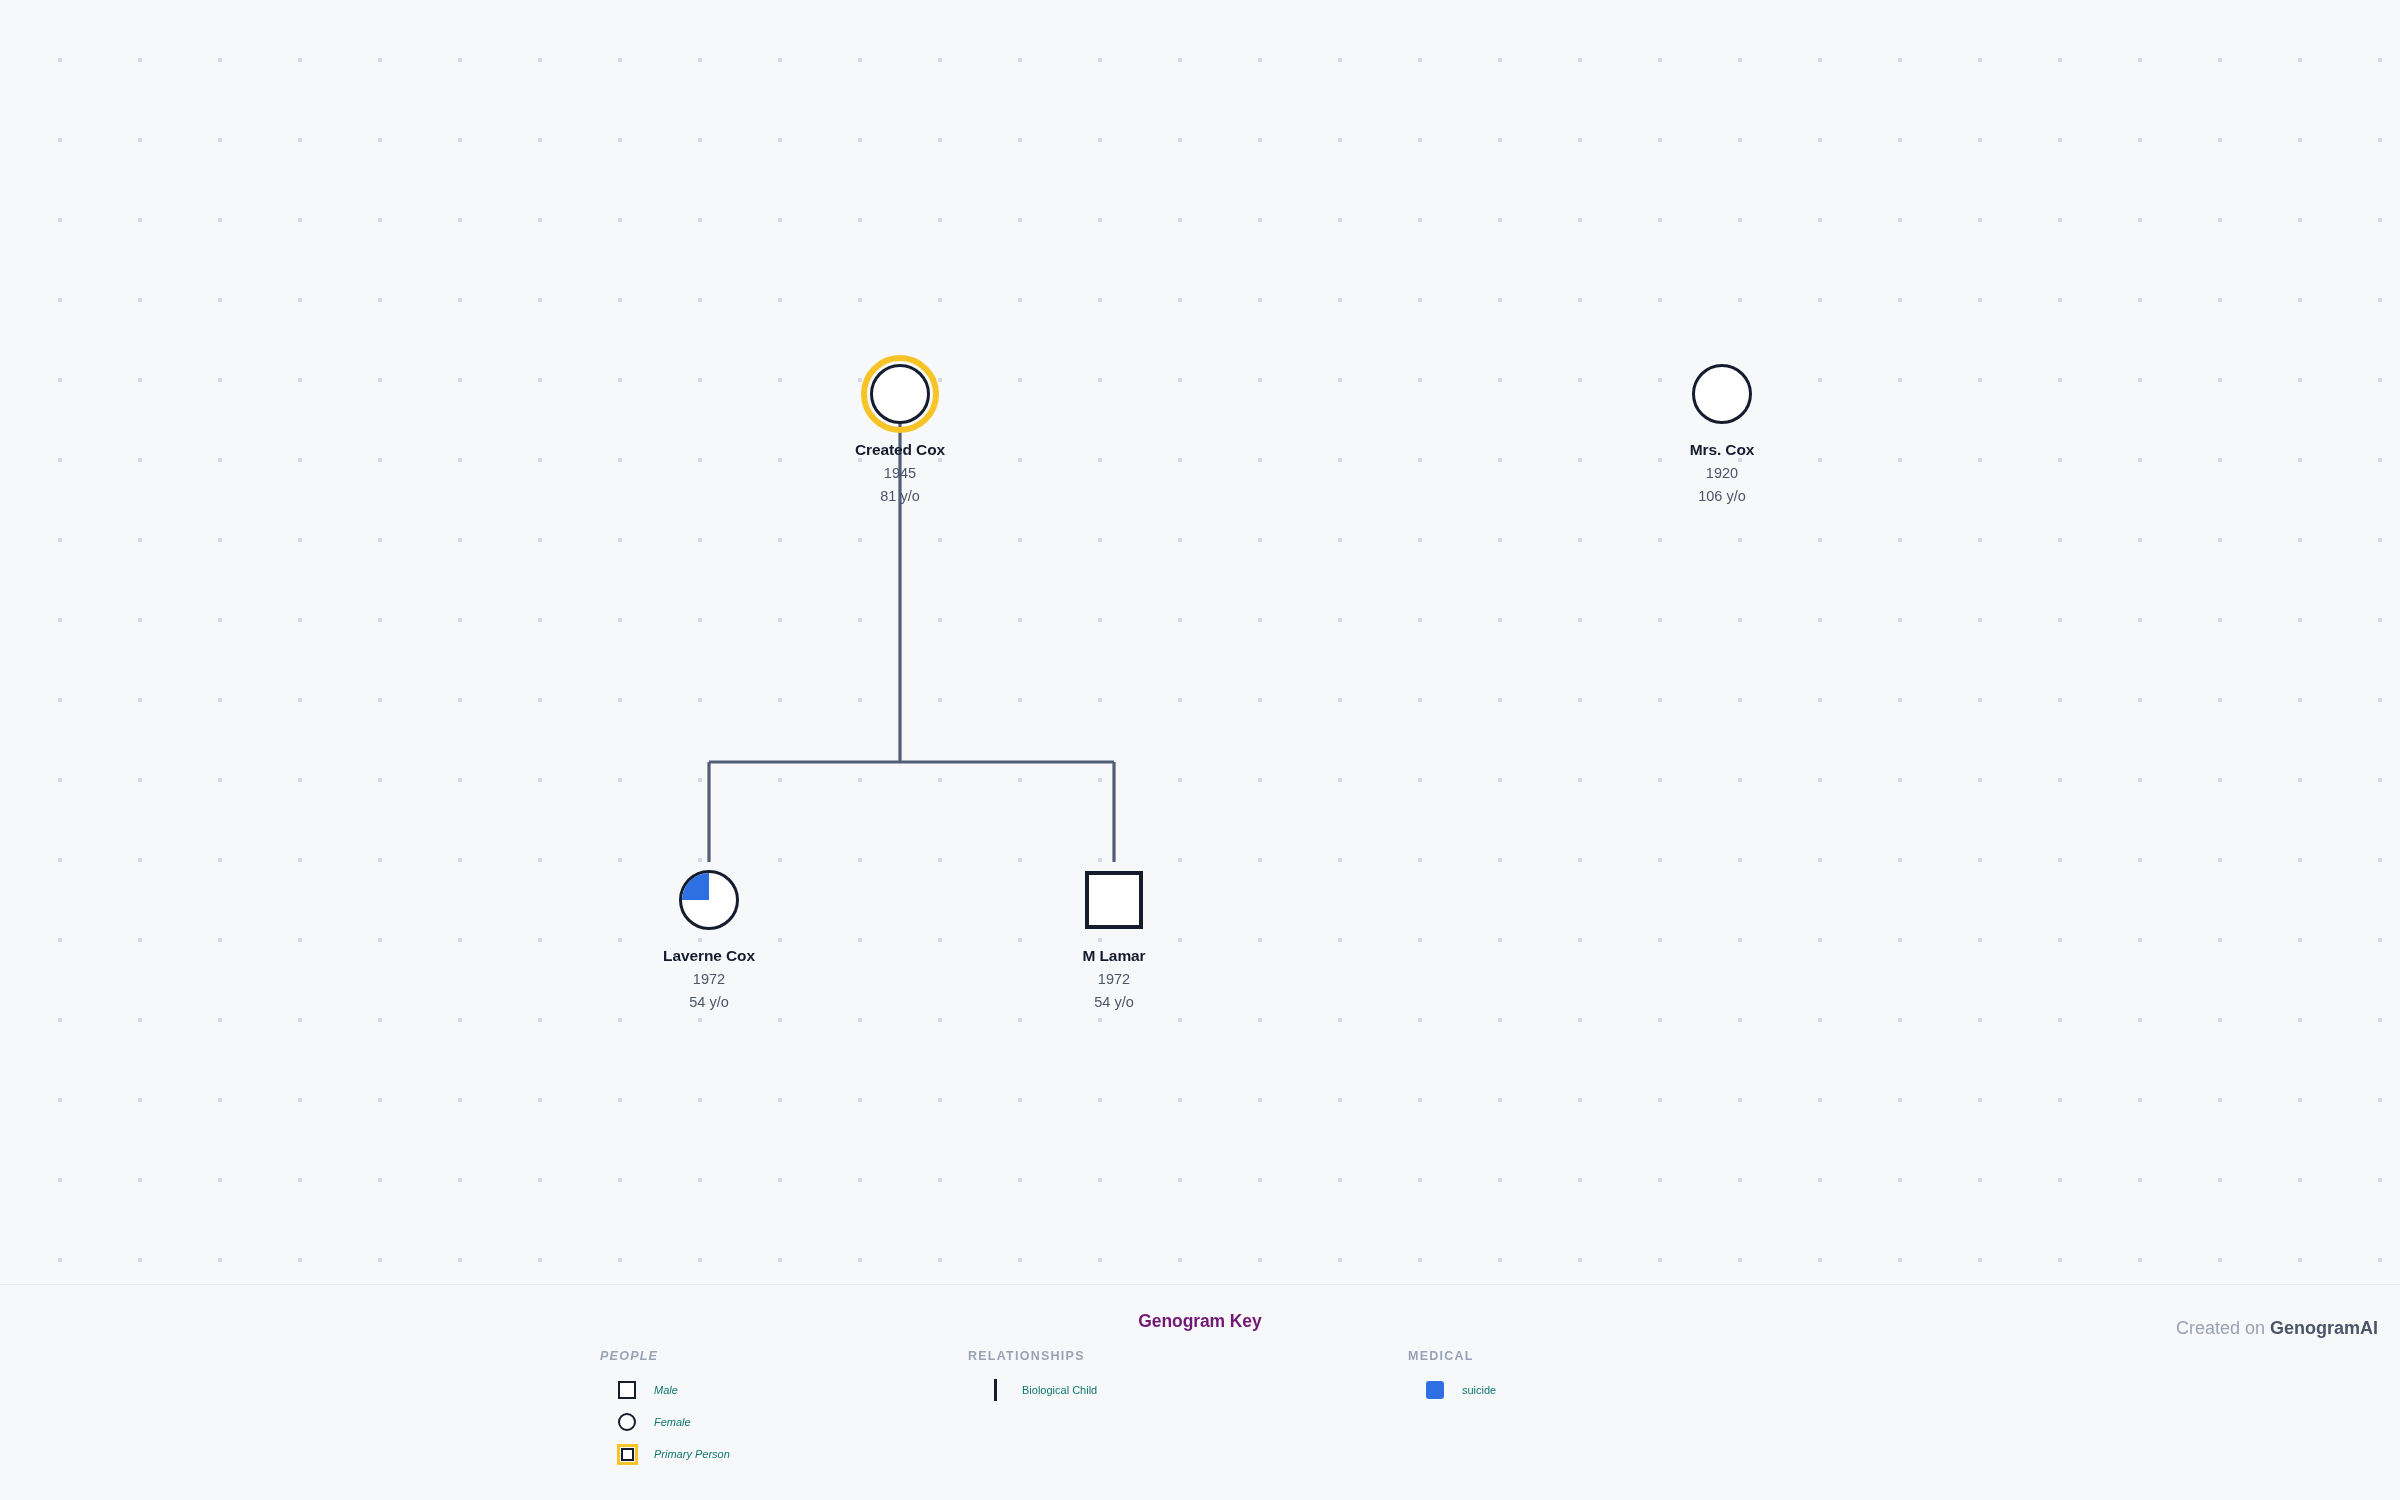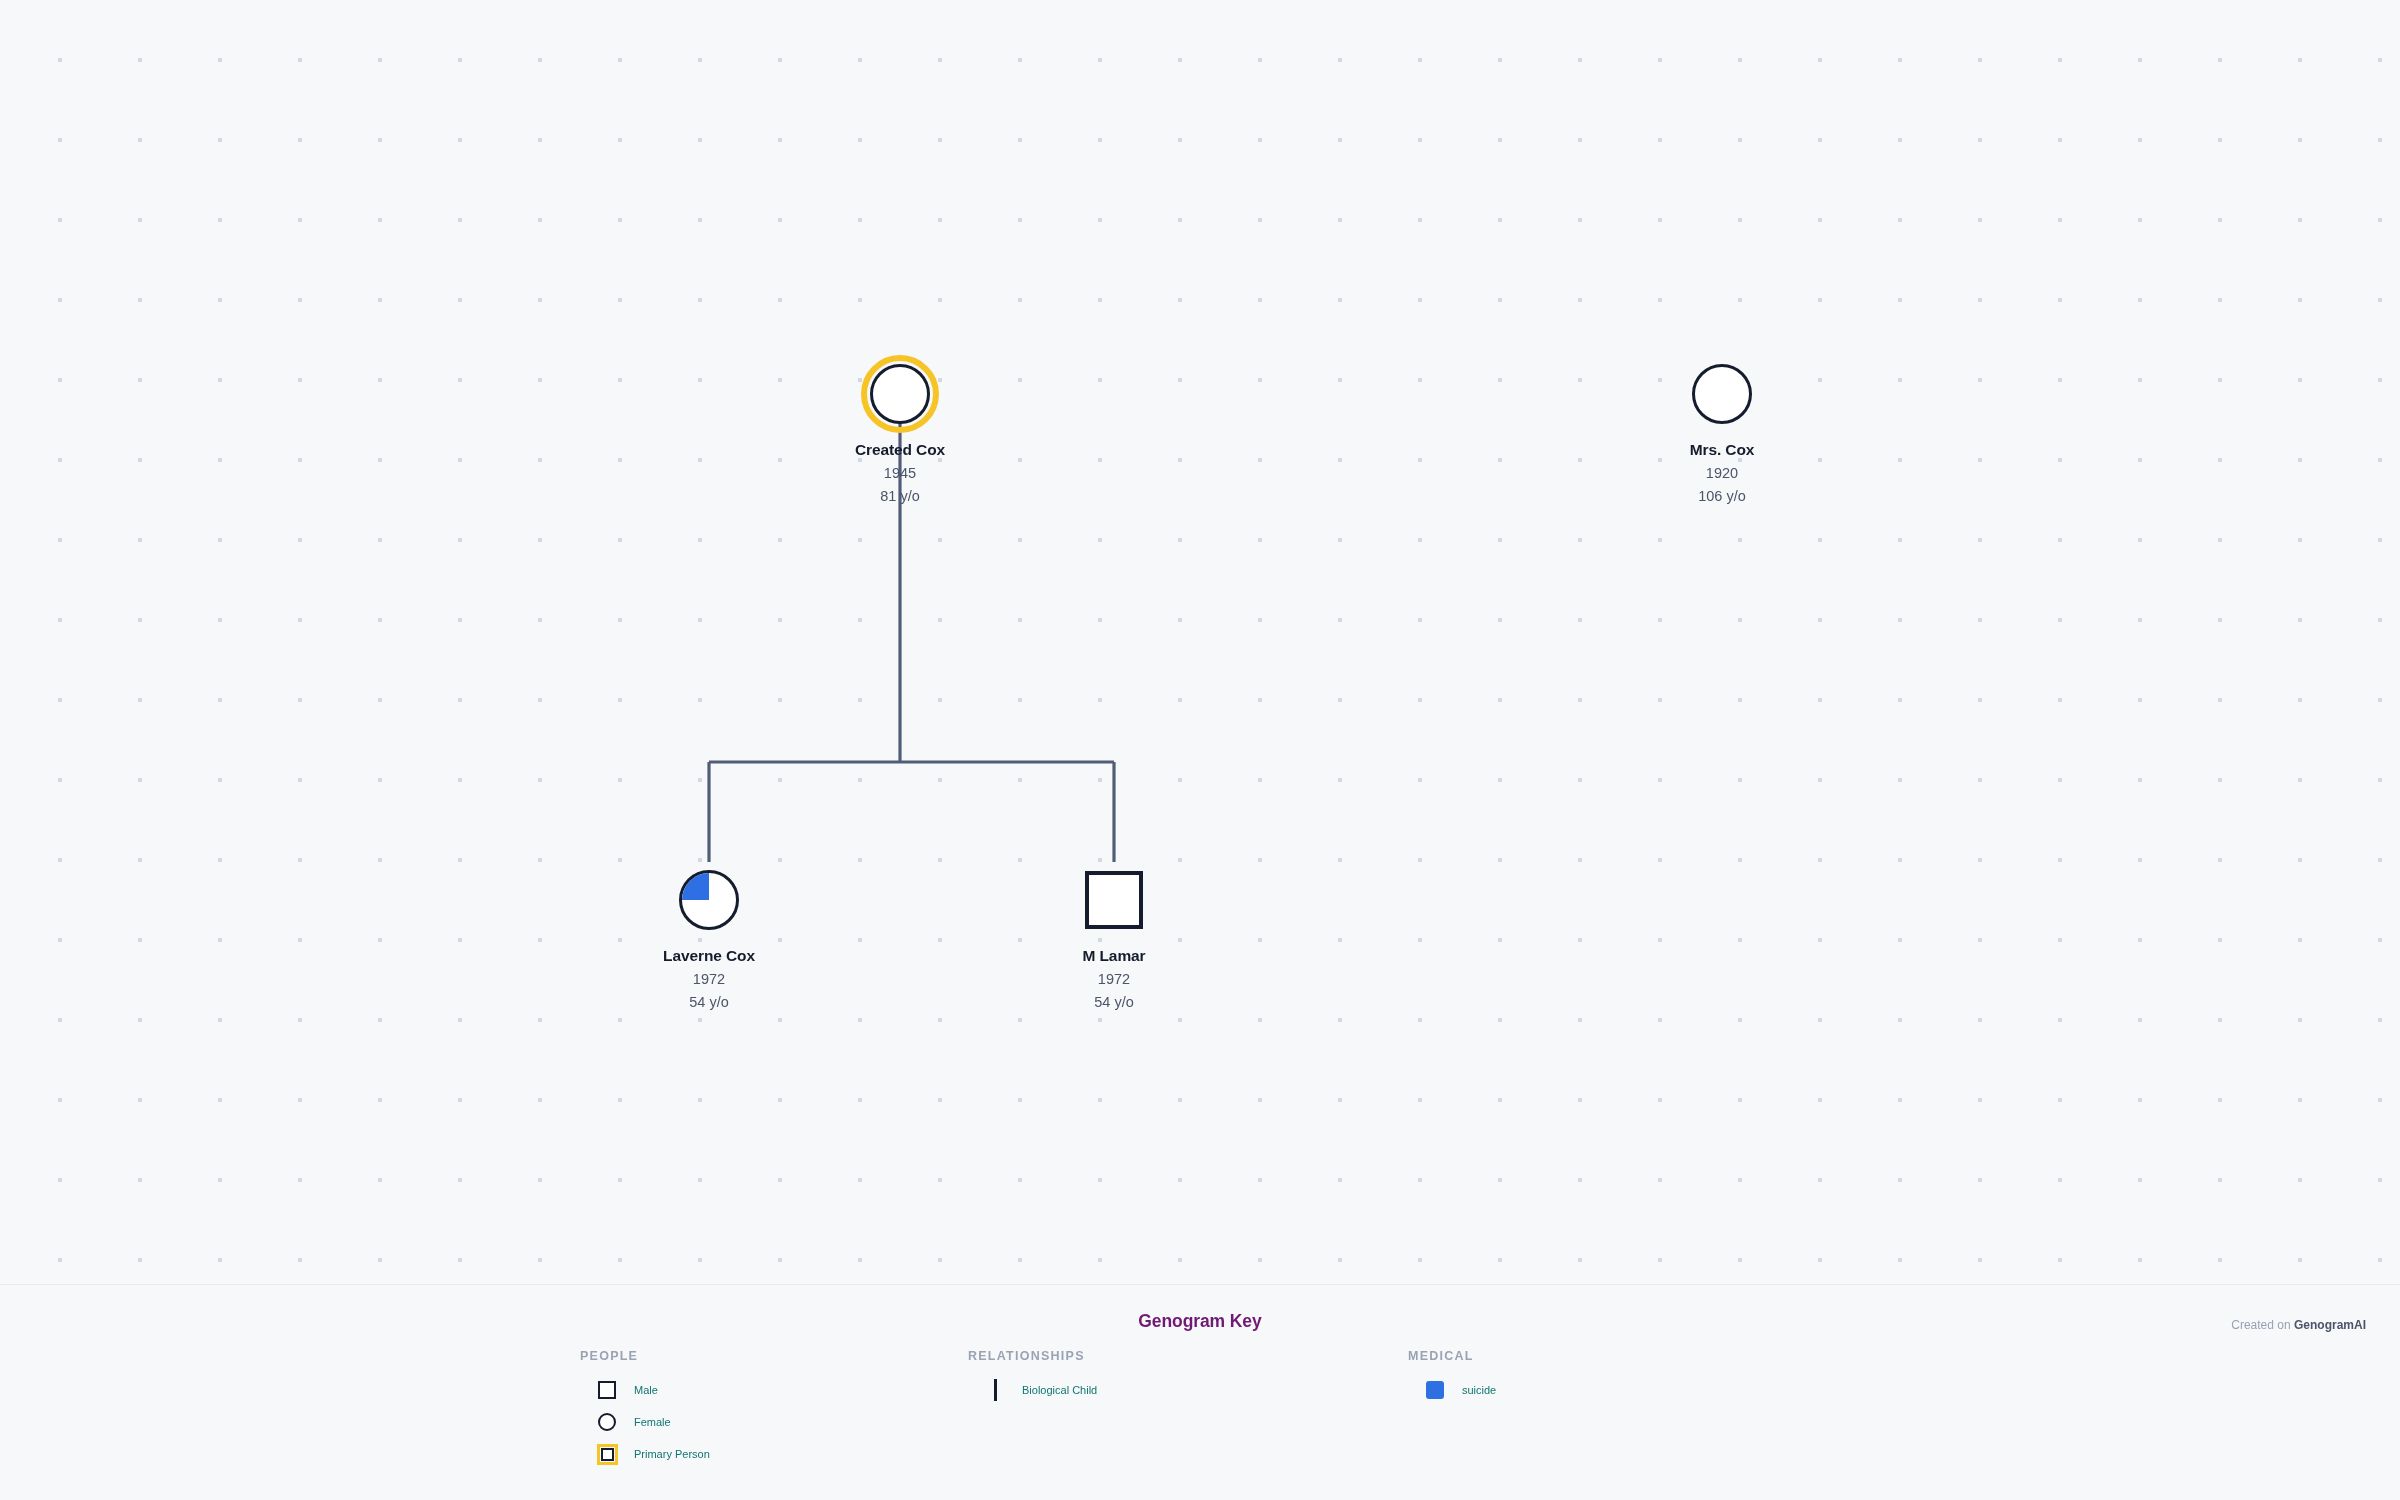--- a/index.html
+++ b/index.html
@@ -133,36 +133,36 @@
     width: 2400px;
     text-align: center;
     font-size: 17.5px;
     font-weight: bold;
     color: #701a75;
     letter-spacing: -0.1px;
   }
 
   #created-on {
     position: absolute;
-    right: 34px;
+    right: 22px;
     top: 1318px;
-    font-size: 12px;
+    font-size: 18px;
     color: #99a2b4;
     white-space: nowrap;
   }
   #created-on b {
     color: #4b5568;
     font-weight: bold;
   }
 
   .key-col {
     position: absolute;
     top: 64px;
   }
-  .key-col.c0 { left: 580px; }
+  .key-col.c0 { left: 600px; font-style: italic; }
   .key-col.c1 { left: 968px; }
   .key-col.c2 { left: 1408px; }
 
   .key-head {
     font-size: 12.5px;
     font-weight: bold;
     letter-spacing: 1.25px;
     color: #9aa3b4;
     margin-bottom: 11px;
   }

